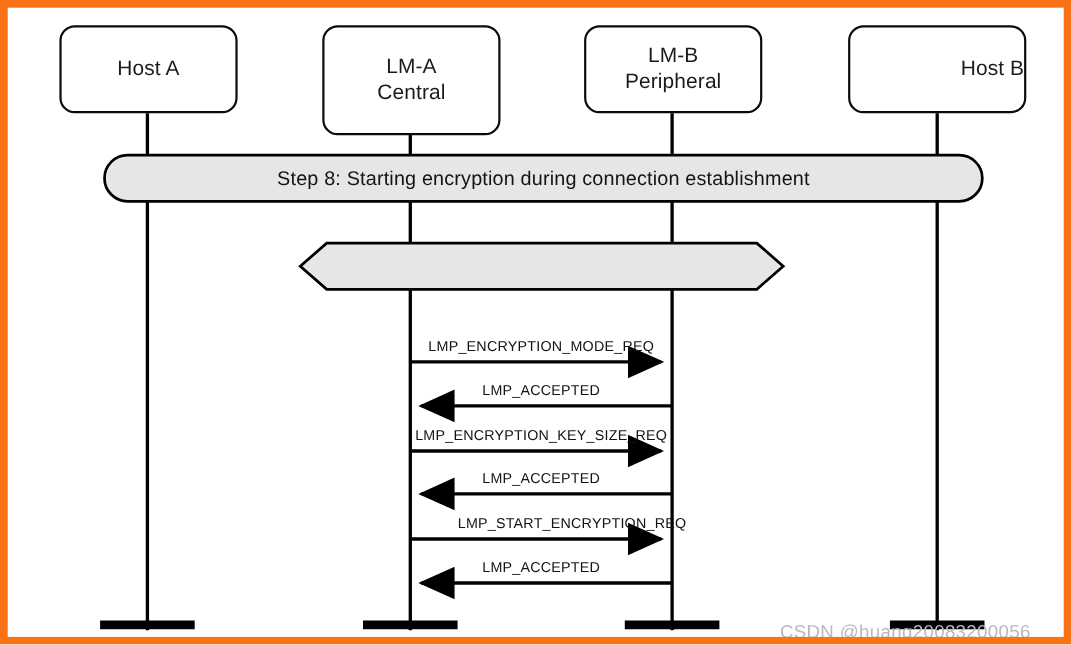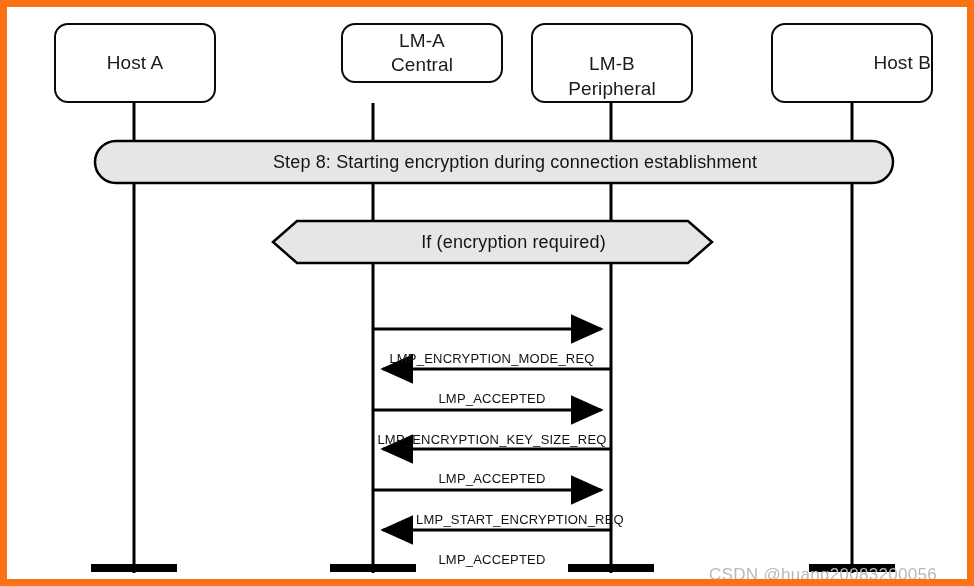--- a/index.html
+++ b/index.html
@@ -46,30 +46,28 @@
 
   .band-label {
     position: absolute;
     display: flex;
     align-items: center;
     justify-content: center;
     font-size: 18px;
     color: #141414;
     white-space: nowrap;
     letter-spacing: 0.15px;
-    padding-left: 21px;
   }
   .msg-label {
     position: absolute;
     text-align: center;
     font-size: 13px;
     color: #131313;
     white-space: nowrap;
     letter-spacing: 0.2px;
-    margin-top: 44px;
   }
   .watermark {
     position: absolute;
     font-size: 17px;
     color: #b9b9b9;
     white-space: nowrap;
     letter-spacing: 0.3px;
   }
 </style>
 </head>
@@ -110,36 +108,35 @@
         <line x1="323" y1="561" x2="409" y2="561" stroke="#000000" stroke-width="8" stroke-linecap="butt"></line>
         <line x1="561" y1="561" x2="647" y2="561" stroke="#000000" stroke-width="8" stroke-linecap="butt"></line>
         <line x1="802" y1="561" x2="888" y2="561" stroke="#000000" stroke-width="8" stroke-linecap="butt"></line>
       </g>
   </svg>
 
   <div id="actor-boxes">
       <div class="actor-box" style="left: 47px; top: 16px; width: 162px; height: 80px;">
         <span class="actor-line1">Host A</span>
       </div>
-      <div class="actor-box" style="left: 286px; top: 16px; width: 162px; height: 60px; margin-left: 48px;">
+      <div class="actor-box" style="left: 286px; top: 16px; width: 162px; height: 100px;">
         <span class="actor-line1">LM-A</span>
         <span class="actor-line2">Central</span>
       </div>
-      <div class="actor-box" style="left: 524px; top: 16px; width: 162px; height: 80px; justify-content: flex-end;">
+      <div class="actor-box" style="left: 524px; top: 16px; width: 162px; height: 80px;">
         <span class="actor-line1">LM-B</span>
         <span class="actor-line2">Peripheral</span>
       </div>
       <div class="actor-box" style="left: 764px; top: 16px; width: 162px; height: 80px; align-items: flex-end;">
         <span class="actor-line1">Host B</span>
       </div>
     </div>
 
   <div class="band-label" id="title-band-label" style="left: 88px; top: 134px; width: 798px; height: 42px;">Step 8: Starting encryption during connection establishment</div>
 
-  <div class="band-label" id="condition-band-label" style="left: 266px; top: 214px; width: 439px; height: 42px;">If (encryption required)</div>
 
   <div id="message-labels">
       <div class="msg-label" style="left: 366px; width: 238px; top: 300px;">LMP_ENCRYPTION_MODE_REQ</div>
       <div class="msg-label" style="left: 366px; width: 238px; top: 340px;">LMP_ACCEPTED</div>
       <div class="msg-label" style="left: 366px; width: 238px; top: 381px; text-align: center;">LMP_ENCRYPTION_KEY_SIZE_REQ</div>
       <div class="msg-label" style="left: 366px; width: 238px; top: 420px;">LMP_ACCEPTED</div>
       <div class="msg-label" style="left: 366px; width: 238px; top: 461px; padding-left: 28px;">LMP_START_ENCRYPTION_REQ</div>
       <div class="msg-label" style="left: 366px; width: 238px; top: 501px;">LMP_ACCEPTED</div>
     </div>
 

